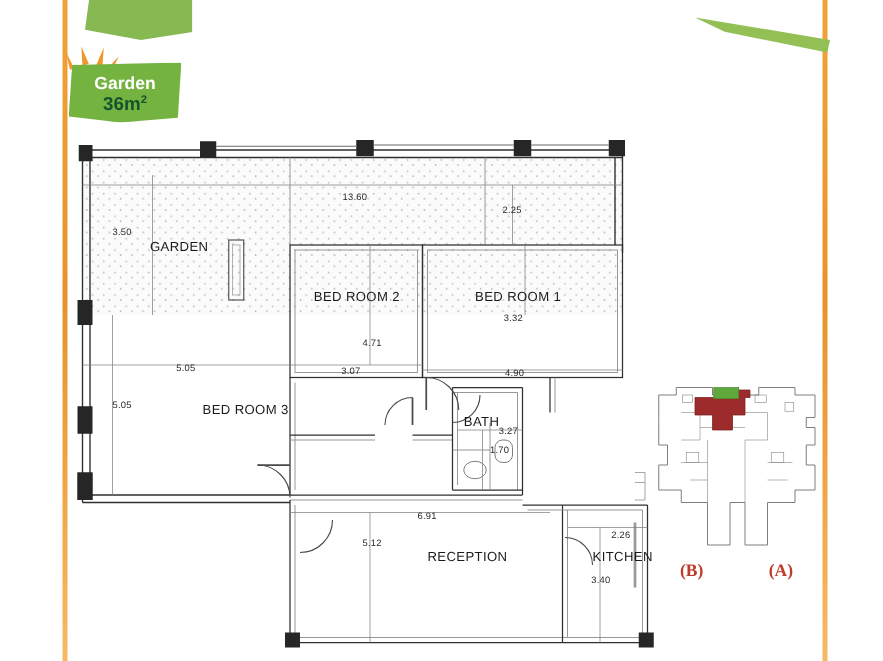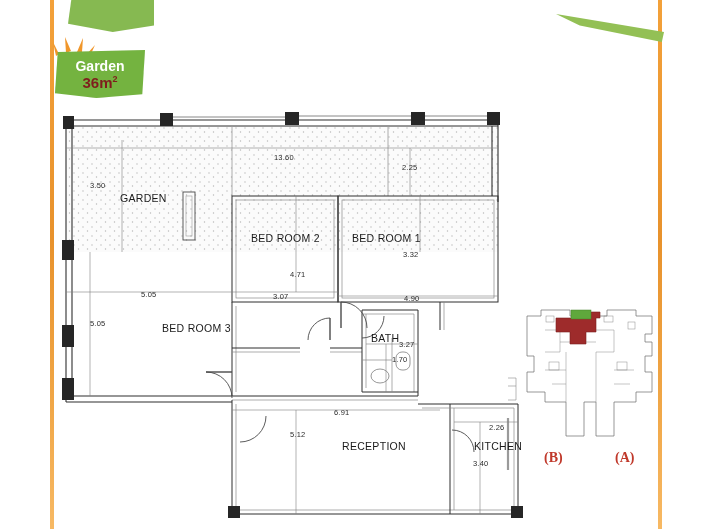--- a/index.html
+++ b/index.html
@@ -34,21 +34,21 @@
 
   
   .badge-rays{position:absolute;left:52px;top:36px;width:44px;height:22px;}
   .badge{position:absolute;left:55px;top:50px;width:90px;height:48px;
         background:#74b340;
         clip-path:polygon(3% 4%,100% 0,97% 92%,46% 100%,0 90%);
         box-shadow:0 1px 2px rgba(0,0,0,.18);}
   .badge-l1{position:absolute;left:0;top:8px;width:90px;text-align:center;
         color:#ffffff;font-size:14px;font-weight:bold;}
   .badge-l2{position:absolute;left:0;top:24px;width:90px;text-align:center;
-        color:#7f1d1d;font-size:15px;font-weight:bold;}
+        color:#14532d;font-size:15px;font-weight:bold;}
   .badge-l2 sup{font-size:9px;}
 
   
   .swoosh{position:absolute;left:556px;top:6px;width:108px;height:36px;
         background:#93c055;
         clip-path:polygon(0 22%,100% 72%,98% 100%,22% 54%);}
 
   
   #plan{position:absolute;left:0;top:0;width:706px;height:529px;}
 
@@ -276,21 +276,21 @@
   <div class="badge">
     <div class="badge-l1">Garden</div>
     <div class="badge-l2">
       <span>36</span><span>m</span><sup>2</sup>
     </div>
   </div>
 
   <div id="room-labels">
       <div class="rlabel" style="left: 120px; top: 192px;">GARDEN</div>
       <div class="rlabel" style="left: 251px; top: 232px;">BED ROOM 2</div>
-      <div class="rlabel" style="left: 352px; top: 232px;">BED ROOM 1</div>
+      <div class="rlabel" style="left: 380px; top: 232px;">BED ROOM 1</div>
       <div class="rlabel" style="left: 118px; top: 322px; margin-left: 44px;">BED ROOM 3</div>
       <div class="rlabel" style="left: 371px; top: 332px;">BATH</div>
       <div class="rlabel" style="left: 342px; top: 440px;">RECEPTION</div>
       <div class="rlabel" style="left: 474px; top: 440px;">KITCHEN</div>
     </div>
   <div id="dim-labels">
       <div class="dim" style="left: 274px; top: 153px;">13.60</div>
       <div class="dim" style="left: 402px; top: 163px;">2.25</div>
       <div class="dim" style="left: 90px; top: 181px;">3.50</div>
       <div class="dim" style="left: 290px; top: 270px;">4.71</div>

